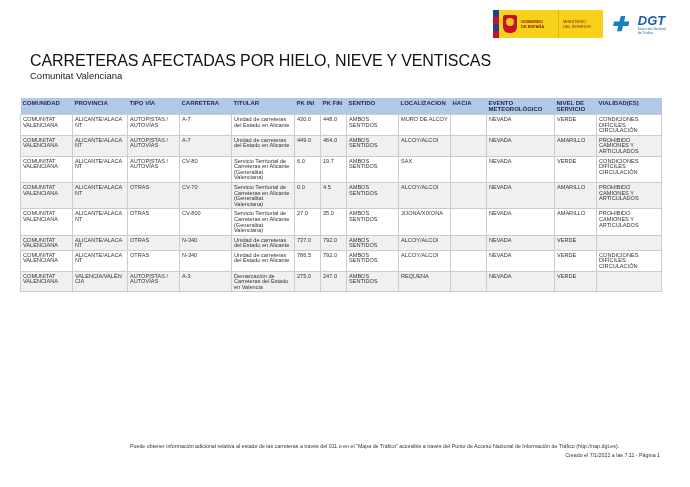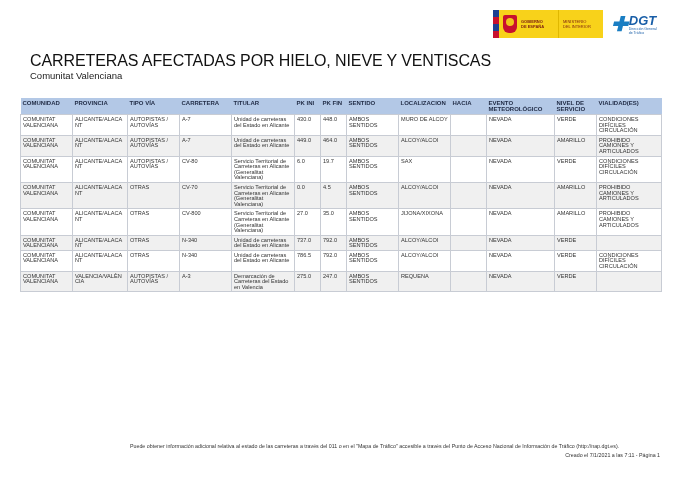--- a/index.html
+++ b/index.html
@@ -9,21 +9,21 @@
   .flagbar { width:6px; height:28px; background:linear-gradient(#1d3f92 0 25%, #c8102e 25% 50%, #1d3f92 50% 75%, #c8102e 75% 100%); }
   .gov-block { background:#f8d21a; height:28px; display:flex; align-items:center; }
   .gov-a { width:60px; border-right:1px solid #e0b800; padding-left:4px; box-sizing:border-box; }
   .gov-b { width:44px; padding-left:4px; box-sizing:border-box; }
   .shield { width:14px; height:18px; background:#c8102e; border-radius:2px 2px 6px 6px; margin-right:4px; position:relative; }
   .shield:after { content:""; position:absolute; left:3px; top:3px; width:8px; height:8px; background:#f0c419; border-radius:50%; }
   .gov-txt { font-size:4px; line-height:5px; color:#7a1d12; font-weight:bold; }
   .gov-txt2 { font-size:4px; line-height:5px; color:#7a1d12; }
   .dgt { margin-left:8px; display:flex; align-items:center; }
   .dgt-plus { color:#1a7ec3; font-size:20px; font-weight:bold; line-height:20px; font-style:italic; }
-  .dgt-col { display:flex; flex-direction:column; margin-left:1px; }
+  .dgt-col { display:flex; flex-direction:column; margin-left:10px; }
   .dgt-name { color:#1a5fa8; font-size:13px; font-weight:bold; font-style:italic; line-height:13px; }
   .dgt-sub { color:#1a5fa8; font-size:3.5px; line-height:4px; }
   .title { position:absolute; left:30px; top:52px; font-size:16px; color:#111; letter-spacing:-0.1px; }
   .subtitle { position:absolute; left:30px; top:70px; font-size:9.5px; color:#222; }
   table { position:absolute; left:20px; top:98px; border-collapse:collapse; table-layout:fixed; width:641px; }
   th { background:#b3c8e6; font-size:6px; font-weight:bold; text-align:left; vertical-align:top; padding:2px 2px; height:10px; color:#1f2a44; line-height:6px; }
   td { font-size:5.6px; line-height:5.6px; vertical-align:top; padding:2px 2px 1px 2px; border:1px solid #c8ccd4; color:#333; word-wrap:break-word; overflow-wrap:anywhere; }
   tr.odd td { background:#ffffff; }
   tr.even td { background:#f0f0f0; }
   .footer1 { position:absolute; left:130px; top:443px; font-size:5.3px; color:#333; white-space:nowrap; }

